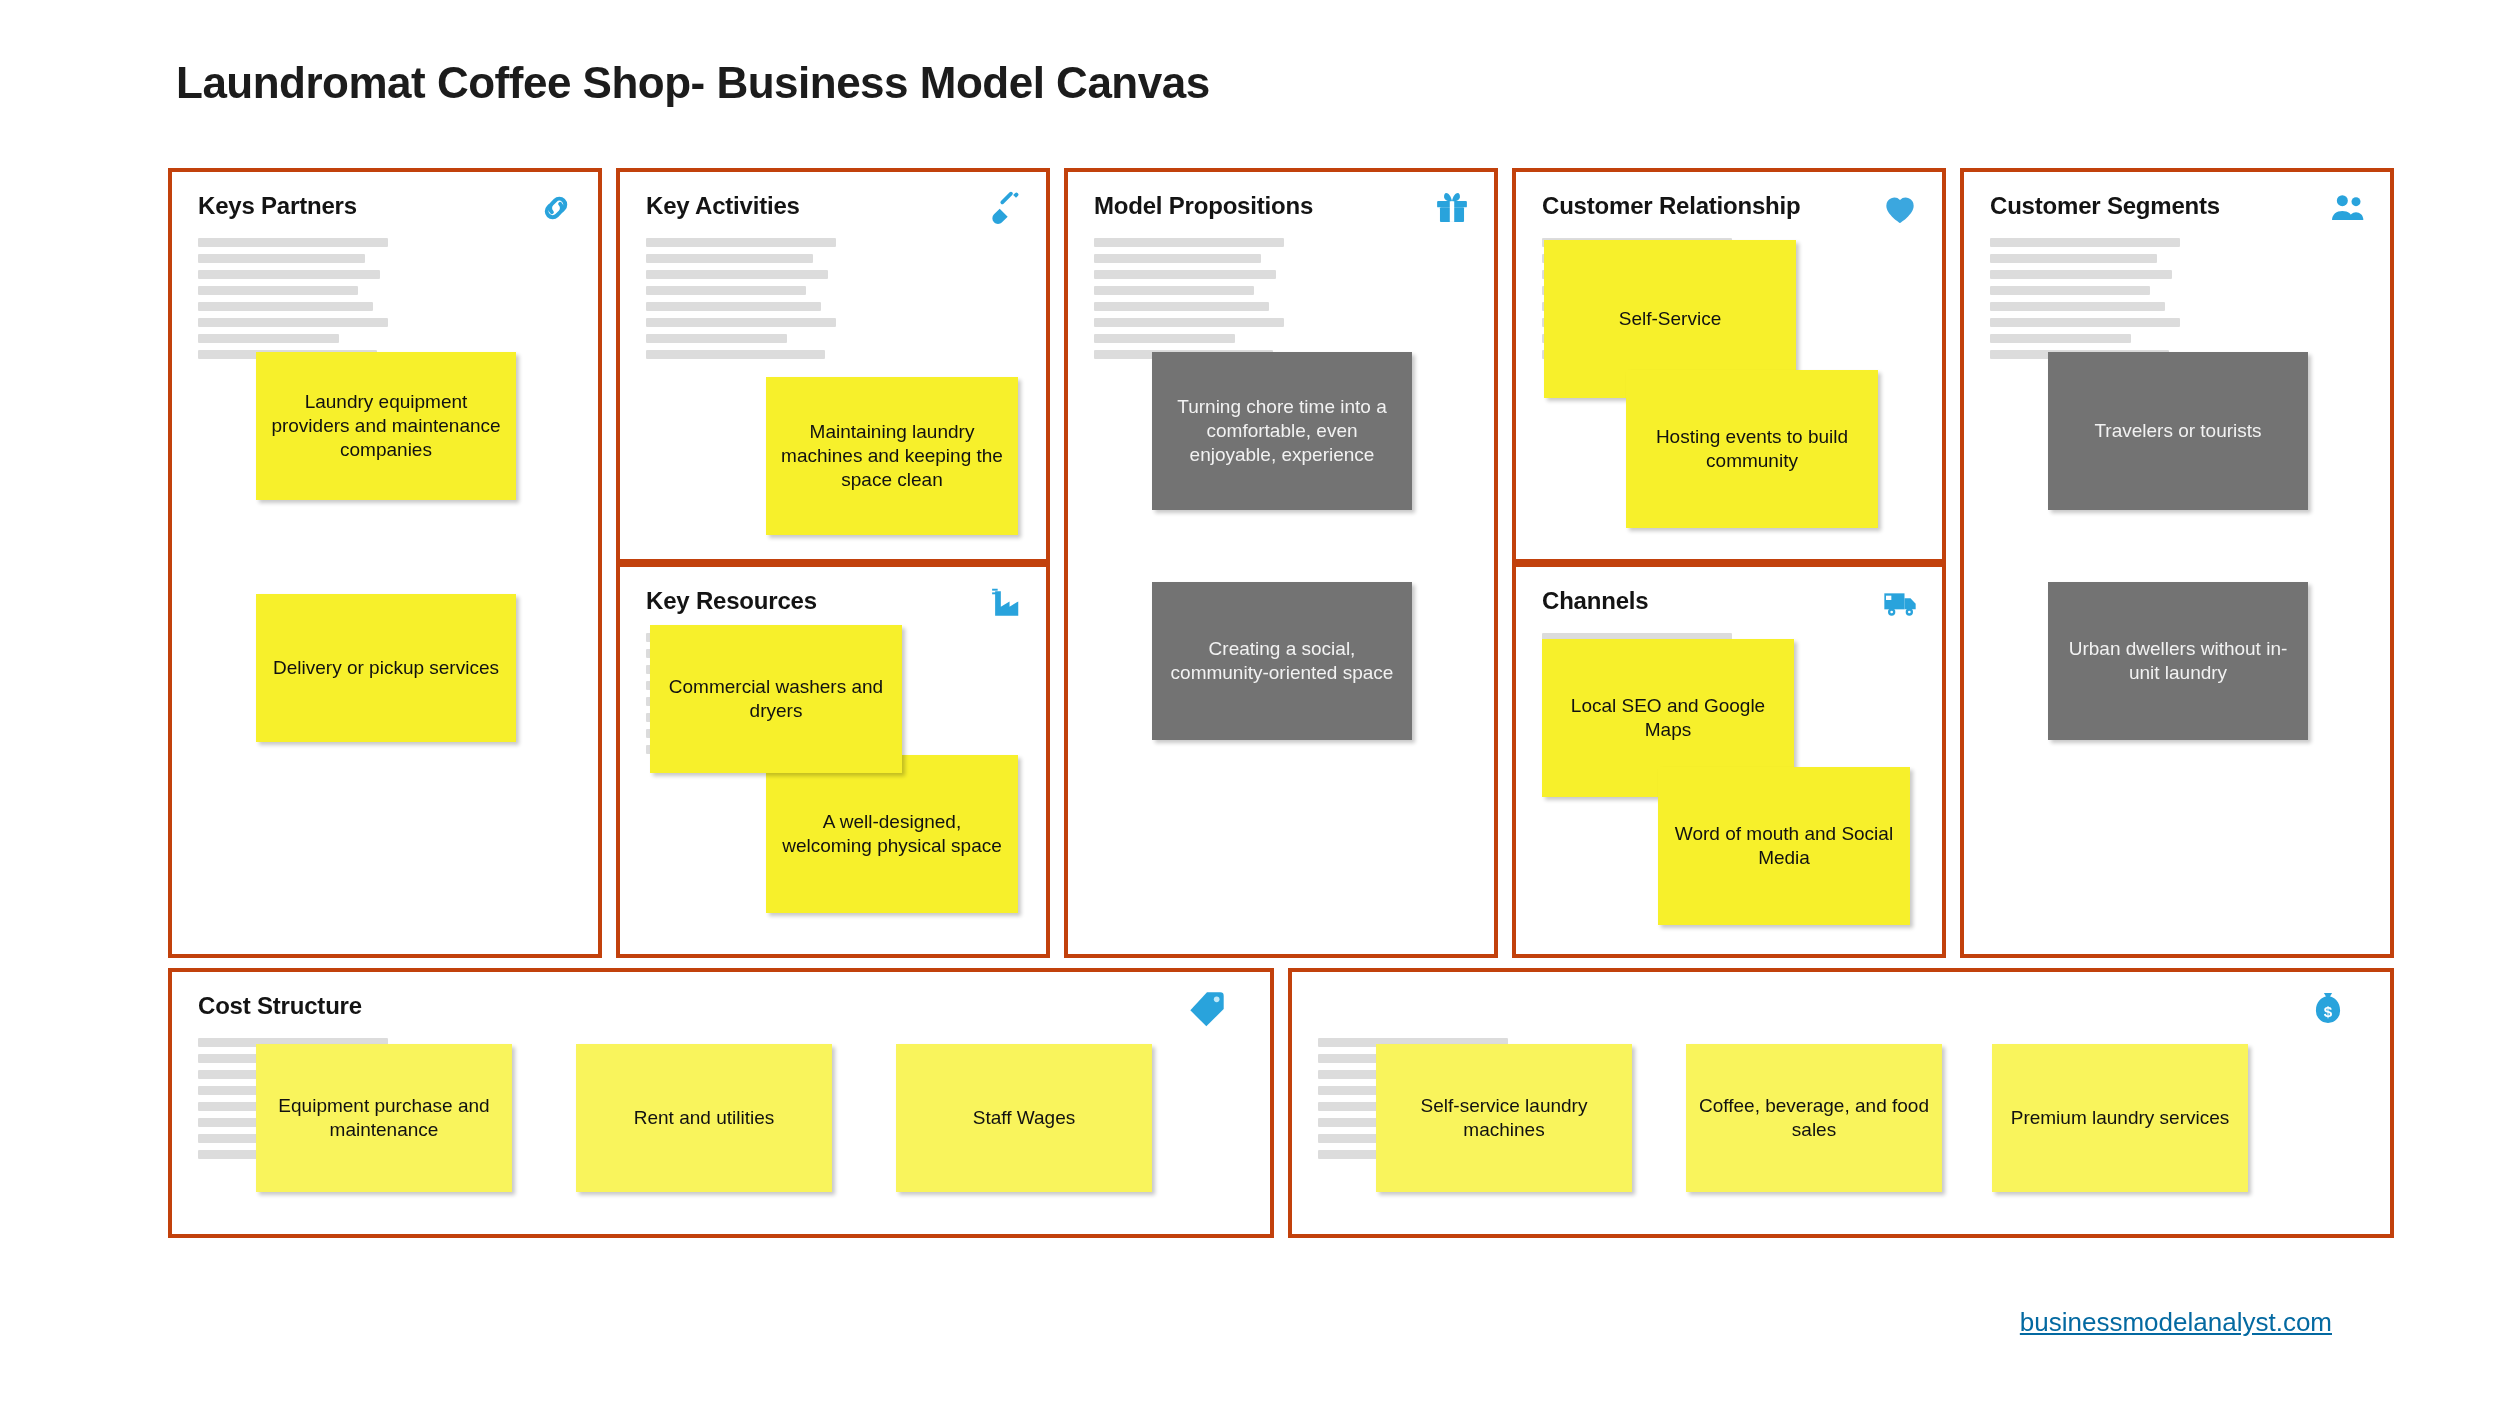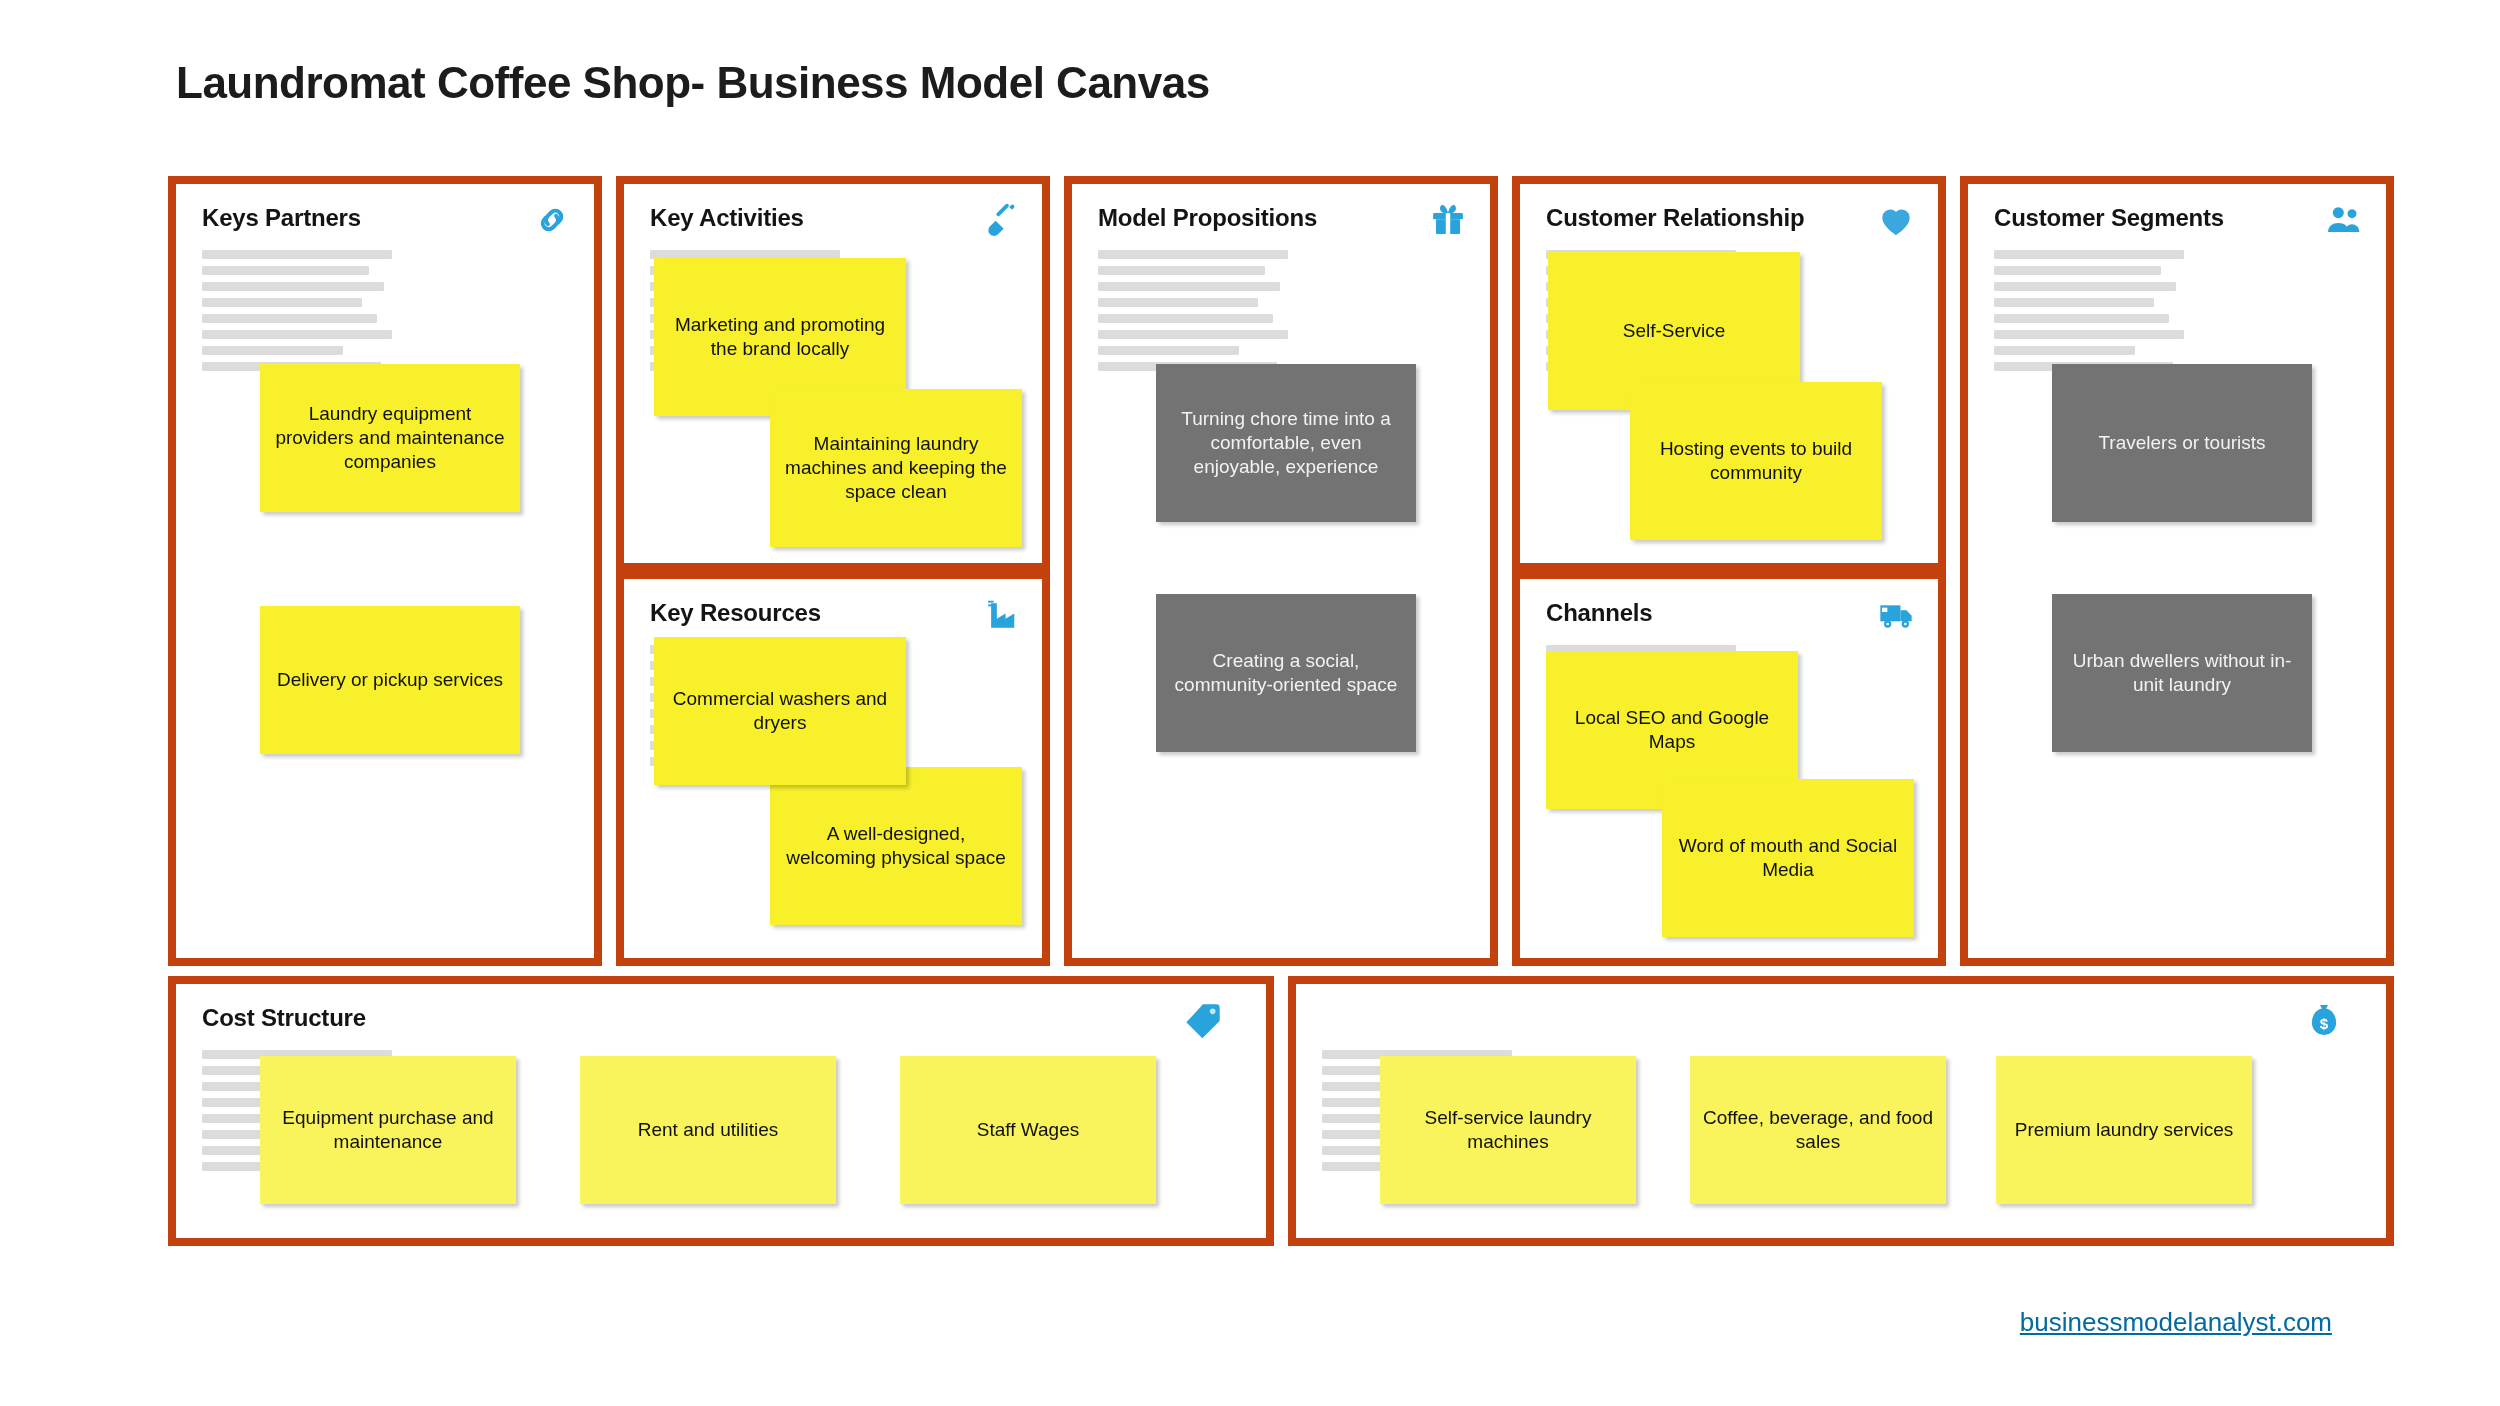--- a/index.html
+++ b/index.html
@@ -25,23 +25,22 @@
   
   .canvas {
     position: absolute;
     left: 168px; top: 168px;
     width: 2166px; height: 1070px;
   }
 
   .box {
     position: absolute;
     background: #ffffff;
-    border: 8px solid #c2410c;
+    border: 4px solid #c2410c;
     overflow: hidden;
-    margin-top: 8px;
   }
 
   .box-head {
     position: absolute;
     left: 26px; top: 20px;
     right: 20px;
     height: 34px;
   }
   .box-title {
     font-size: 24px;
@@ -165,21 +164,20 @@
       <div class="skel">
         <i></i>
           <i></i>
           <i></i>
           <i></i>
           <i></i>
           <i></i>
           <i></i>
           <i></i>
       </div>
-      <div class="note yellow" style="left:30px; top:74px; width:252px; height:158px;">Marketing and promoting the brand locally</div>
       <div class="note yellow" style="left:146px; top:205px; width:252px; height:158px;">Maintaining laundry machines and keeping the space clean</div>
     </div>
 
     <div class="box" style="left:448px; top:395px; width:434px; height:395px;">
       <div class="box-head">
         <div class="box-title">Key Resources</div>
         <div class="box-icon">
           <svg width="38" height="38" viewBox="0 0 24 24" fill="#29A3DC">
             <path d="M3 20h18v-9l-5.5 3.4V11L10 14.4V4.5H6.4V20H3z"></path>
             <rect x="4.5" y="3" width="3.5" height="1.2"></rect>

